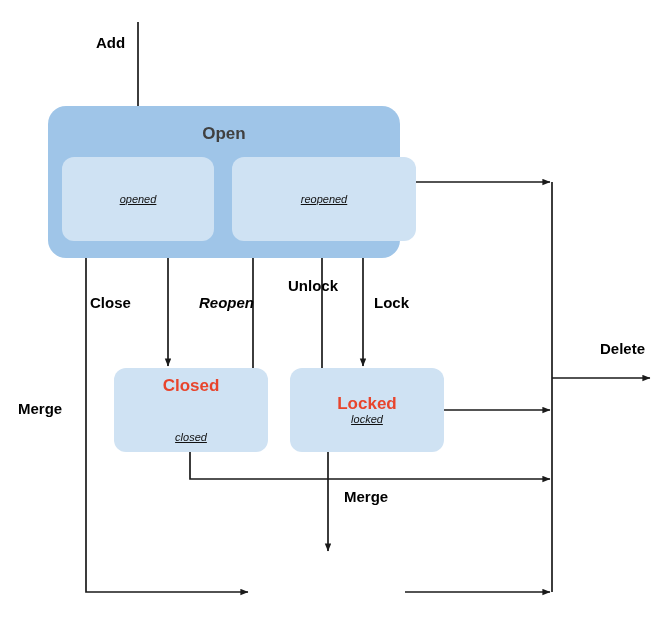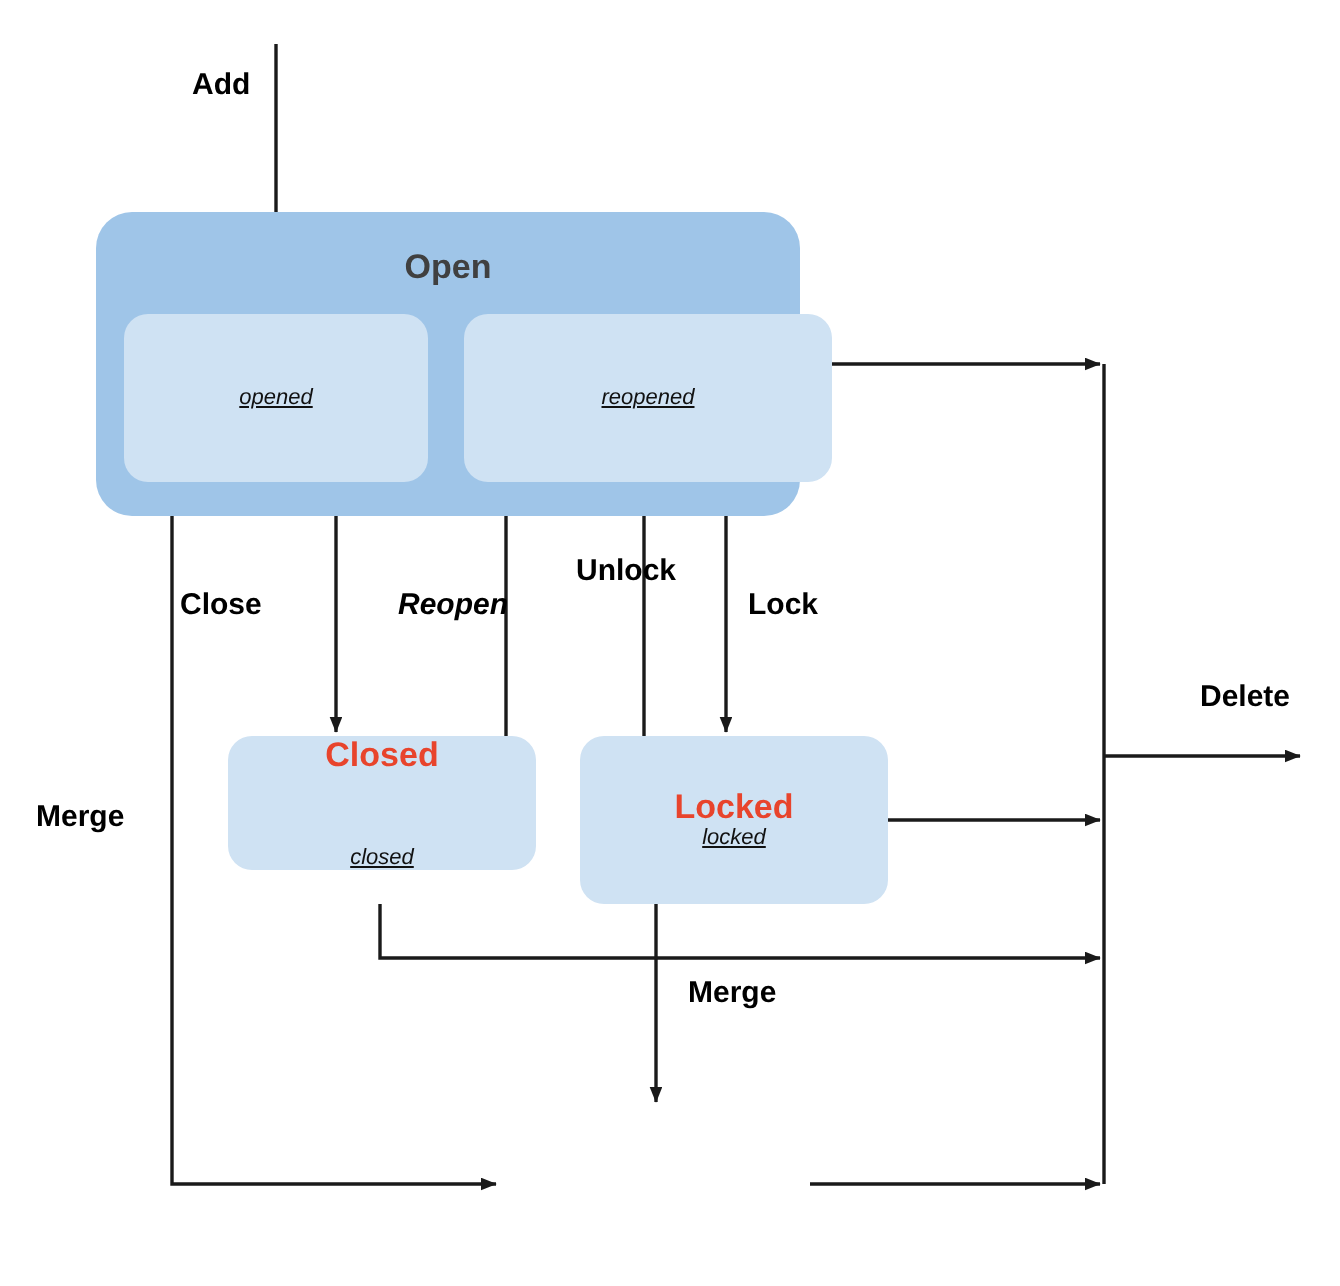--- a/index.html
+++ b/index.html
@@ -116,21 +116,21 @@
   </div>
 
   <div class="node inner" style="left:62px; top:157px; width:152px; height:84px;">
     <div class="state-code">opened</div>
   </div>
 
   <div class="node inner" style="left:232px; top:157px; width:184px; height:84px;">
     <div class="state-code">reopened</div>
   </div>
 
-  <div class="node inner" style="left:114px; top:368px; width:154px; height:67px;gap:36px;">
+  <div class="node inner" style="left:114px; top:368px; width:154px; height:84px;gap:36px;">
     <div class="state-name">Closed</div>
     <div class="state-code">closed</div>
   </div>
 
   <div class="node inner" style="left:290px; top:368px; width:154px; height:84px;">
     <div class="state-name">Locked</div>
     <div class="state-code">locked</div>
   </div>
 
 

